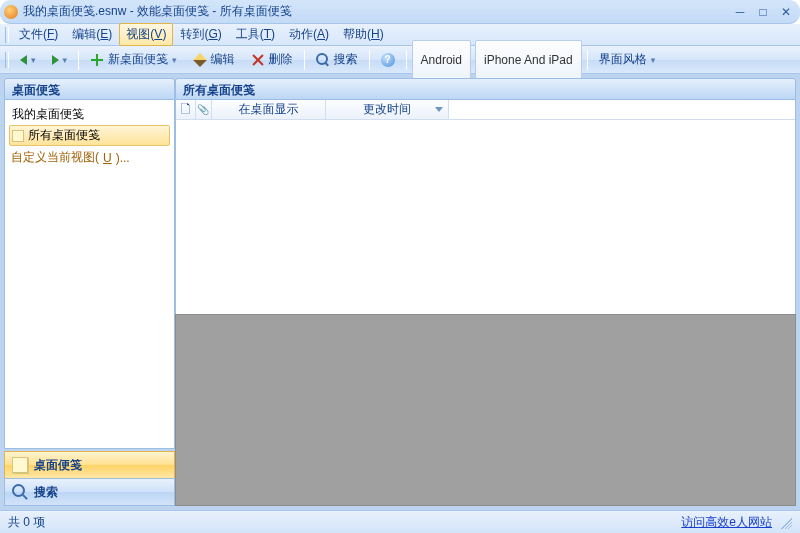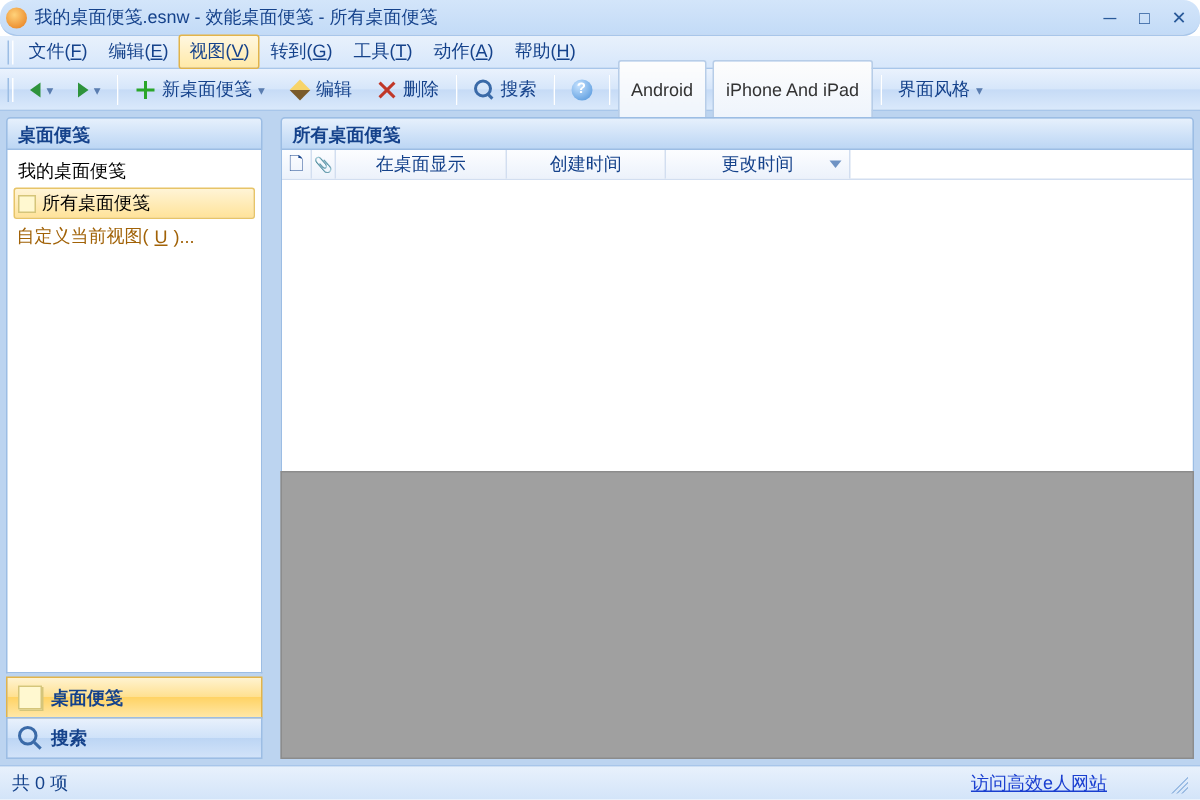--- a/index.html
+++ b/index.html
@@ -33,21 +33,21 @@
 .xdel::before, .xdel::after { content: ""; position: absolute; left: 6px; top: 0; width: 2px; height: 14px; background: #c03728; }
 .xdel::before { transform: rotate(45deg); } .xdel::after { transform: rotate(-45deg); }
 .magnifier { position: relative; }
 .magnifier::before { content: ""; position: absolute; width: 8px; height: 8px; border: 2px solid #3a6aa8; border-radius: 50%; left: 0; top: 0; }
 .magnifier::after { content: ""; position: absolute; width: 5px; height: 2px; background: #3a6aa8; transform: rotate(45deg); left: 8px; top: 10px; }
 .help-ic { width: 14px; height: 14px; border-radius: 50%; background: radial-gradient(circle at 35% 30%, #c5e2ff, #4a90d9); color: #fff; font-weight: bold; text-align: center; line-height: 14px; font-size: 10px; }
 .arrow-l, .arrow-r { width: 0; height: 0; border-top: 5px solid transparent; border-bottom: 5px solid transparent; }
 .arrow-l { border-right: 7px solid #2e933c; }
 .arrow-r { border-left: 7px solid #2e933c; }
 
-.body-area { display: flex; height: 436px; background: #bcd4f0; padding: 4px; gap: 12px; }
+.body-area { display: flex; height: 436px; background: #bcd4f0; padding: 4px; gap: 0; }
 
 .sidebar { width: 171px; display: flex; flex-direction: column; }
 .panel-hdr { height: 22px; background: linear-gradient(#e6f0fc,#bcd6f4); border: 1px solid #9cbde4; color: #15428b; font-weight: bold; padding: 3px 7px; border-radius: 3px 3px 0 0; }
 .tree { flex: 1; background: #fff; border: 1px solid #9cbde4; border-top: none; padding: 4px; color: #000; }
 .tree-row { display: flex; align-items: center; padding: 2px 3px; gap: 4px; }
 .tree-row.sel { background: linear-gradient(#fff4d6,#ffe39a); border: 1px solid #e7c468; border-radius: 2px; padding: 1px 2px; }
 .tree .note-ic { width: 12px; height: 12px; background: #fff8d0; border: 1px solid #d5c57a; }
 .tree .link { color: #a16207; padding: 3px 2px; }
 .tree .link u { text-decoration: underline; }
 
@@ -62,21 +62,21 @@
 .nic.recycle { position:relative; background:#bce0dc; border:1px solid #4ba79e; border-radius:2px; }
 
 .main { flex: 1; display: flex; flex-direction: column; }
 .listpane { flex: 1; background: #fff; border: 1px solid #9cbde4; border-top: none; display: flex; flex-direction: column; }
 .cols { display: flex; height: 20px; border-bottom: 1px solid #d2def0; }
 .col { border-right: 1px solid #d2def0; background: linear-gradient(#fcfdff,#ecf2fb); color: #15428b; text-align: center; line-height: 19px; position: relative; }
 .col .sort { position: absolute; right: 5px; top: 7px; width: 0; height: 0; border-left: 4px solid transparent; border-right: 4px solid transparent; border-top: 5px solid #6f93c4; }
 .grid-empty { flex: 1; background: #fff; }
 .preview { height: 192px; background: #a0a0a0; border: 1px solid #8c8c8c; margin-top: -1px; }
 
-.statusbar { height: 23px; background: linear-gradient(#e8f1fc,#d3e4f9); border-top: 1px solid #a8c6ea; display: flex; align-items: center; padding: 0 8px; color: #15428b; gap: 34px; }
+.statusbar { height: 23px; background: linear-gradient(#e8f1fc,#d3e4f9); border-top: 1px solid #a8c6ea; display: flex; align-items: center; padding: 0 8px; color: #15428b; }
 .statusbar .spacer { flex: 1; }
 .statusbar .link { color: #1a3fd0; text-decoration: underline; cursor: pointer; }
 .resize-grip { width: 14px; height: 14px; margin-left: 6px; background:
   linear-gradient(135deg, transparent 60%, #9cbde4 60%, #9cbde4 65%, transparent 65%,
   transparent 72%, #9cbde4 72%, #9cbde4 77%, transparent 77%,
   transparent 84%, #9cbde4 84%, #9cbde4 89%, transparent 89%); }
 </style>
 </head>
 <body>
 
@@ -167,21 +167,20 @@
     </div>
   </div>
 
   <div class="main">
     <div class="panel-hdr">所有桌面便笺</div>
     <div class="listpane">
       <div class="cols">
         <div class="col" style="width:20px">🗋</div>
         <div class="col" style="width:16px"><span style="font-size:10px">📎</span></div>
         <div class="col" style="width:114px">在桌面显示</div>
-        <div class="col" style="width:106px">创建时间</div>
         <div class="col" style="width:123px"><span>更改时间</span><span class="sort"></span></div>
       </div>
       <div class="grid-empty"></div>
     </div>
     <div class="preview"></div>
   </div>
 </div>
 
 <div class="statusbar">
   <span>共 0 项</span>

